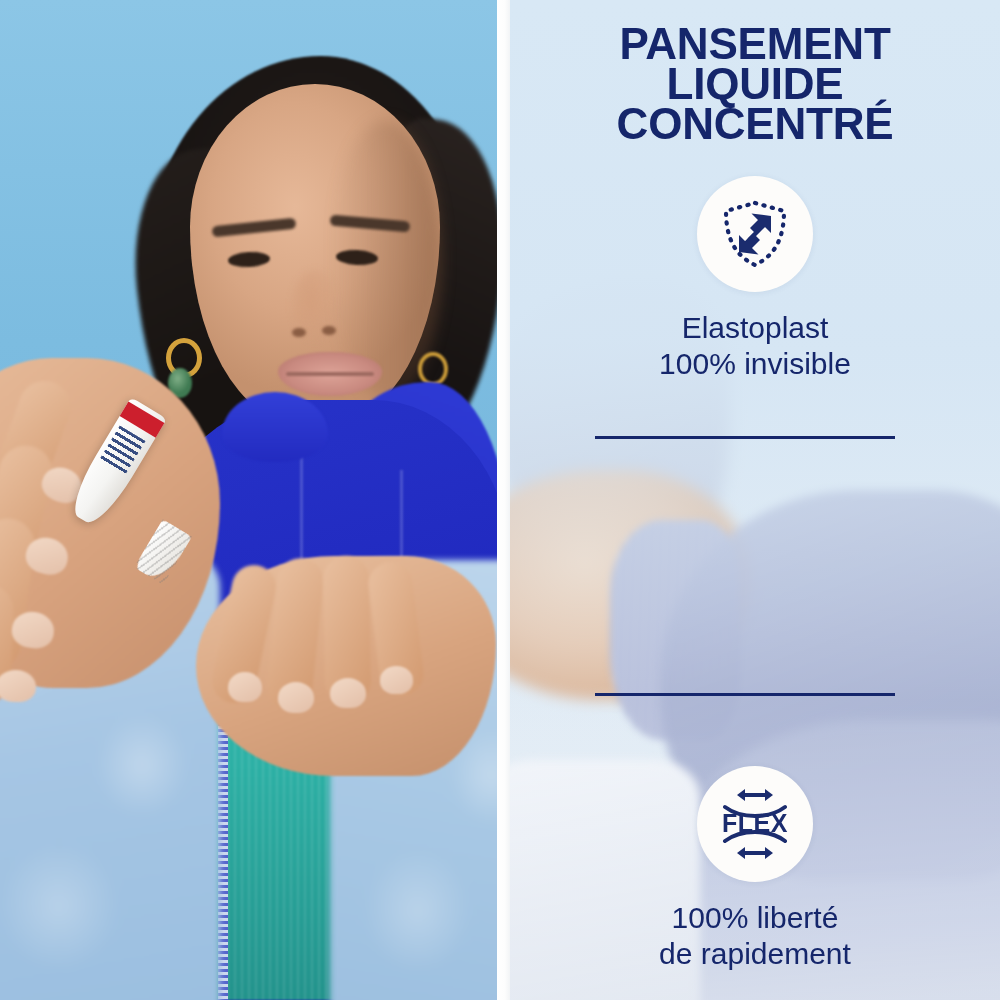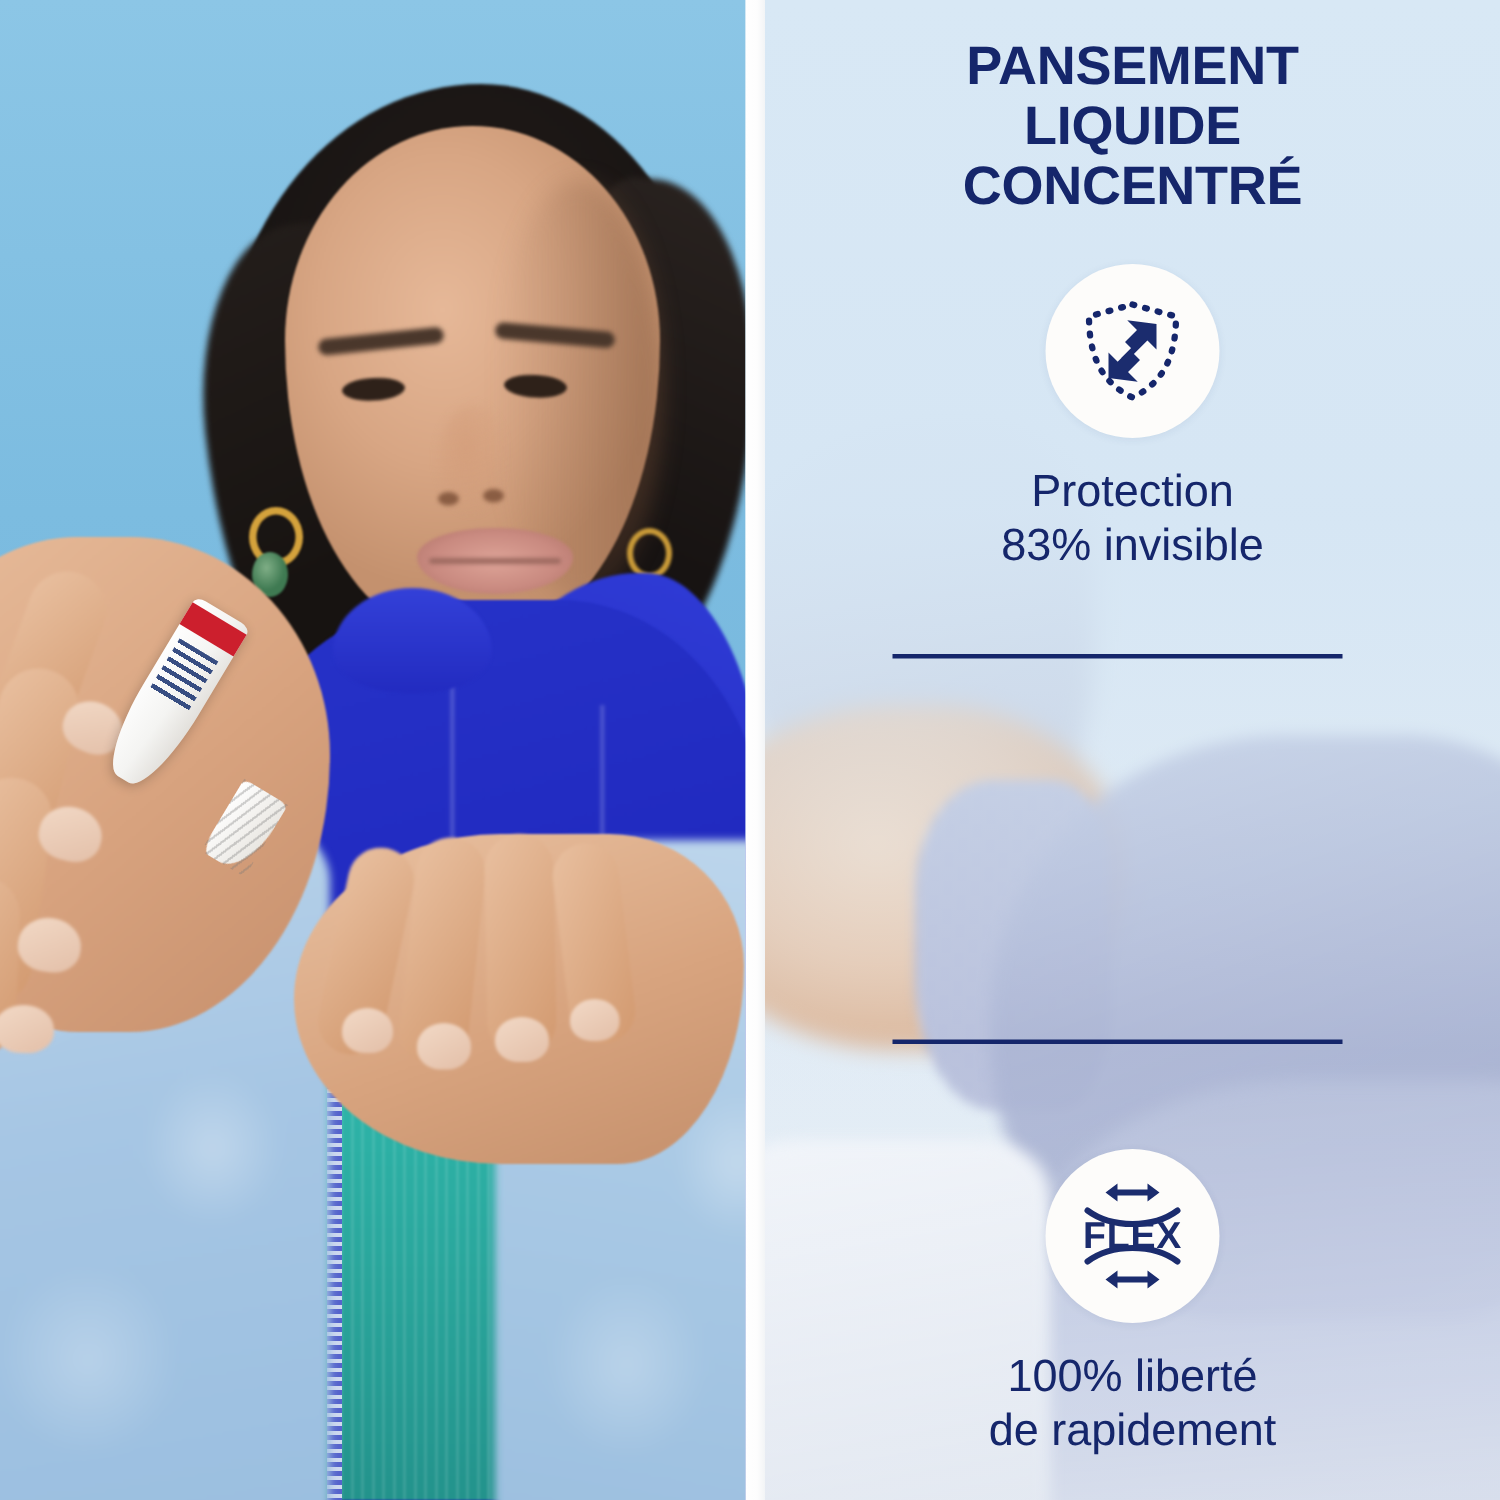--- a/index.html
+++ b/index.html
@@ -291,21 +291,21 @@
   }
 
   
   .rp-content { position:absolute; inset:0; z-index:4; }
 
   .title {
     position:absolute; left:0; right:0; top:24px;
     text-align:center;
     color:#15266b;
     font-weight:bold;
-    font-size:36px;
+    font-size:44px;
     line-height:40px;
     letter-spacing:-0.2px;
   }
   .title span { display:block; }
 
   .feature { position:absolute; left:0; right:0; text-align:center; }
   .icon-circle {
     width:116px; height:116px; border-radius:50%;
     background:#fdfcfa;
     margin:0 auto;
@@ -428,22 +428,22 @@
         <div class="icon-circle">
           <svg width="74" height="74" viewBox="0 0 74 74">
             <path d="M37 6 L66 14 C66 40 58 58 37 68 C16 58 8 40 8 14 Z" fill="none" stroke="#15266b" stroke-width="4.2" stroke-linecap="round" stroke-dasharray="1.2 7.5"></path>
             <path d="M26 48 L50 24" fill="none" stroke="#1b2c6e" stroke-width="4"></path>
             <path d="M31 43 L46 28" fill="none" stroke="#1b2c6e" stroke-width="4"></path>
             <path d="M53 19 L53 36 L46.5 29.5 L38.5 37.5 L32 31 L40 23 L33.5 16.5 Z" fill="#1b2c6e"></path>
             <path d="M21 55 L21 38 L27.5 44.5 L35.5 36.5 L42 43 L34 51 L40.5 57.5 Z" fill="#1b2c6e"></path>
           </svg>
         </div>
         <div class="feat-label">
-          <span>Protection</span>
-          <span>83% invisible</span>
+          <span>Elastoplast</span>
+          <span>100% invisible</span>
         </div>
       </div>
 
       <div class="rule" style="top:436px;"></div>
 
 
       <div class="rule" style="top:693px;"></div>
 
       <div class="feature" style="top:766px;">
         <div class="icon-circle">

